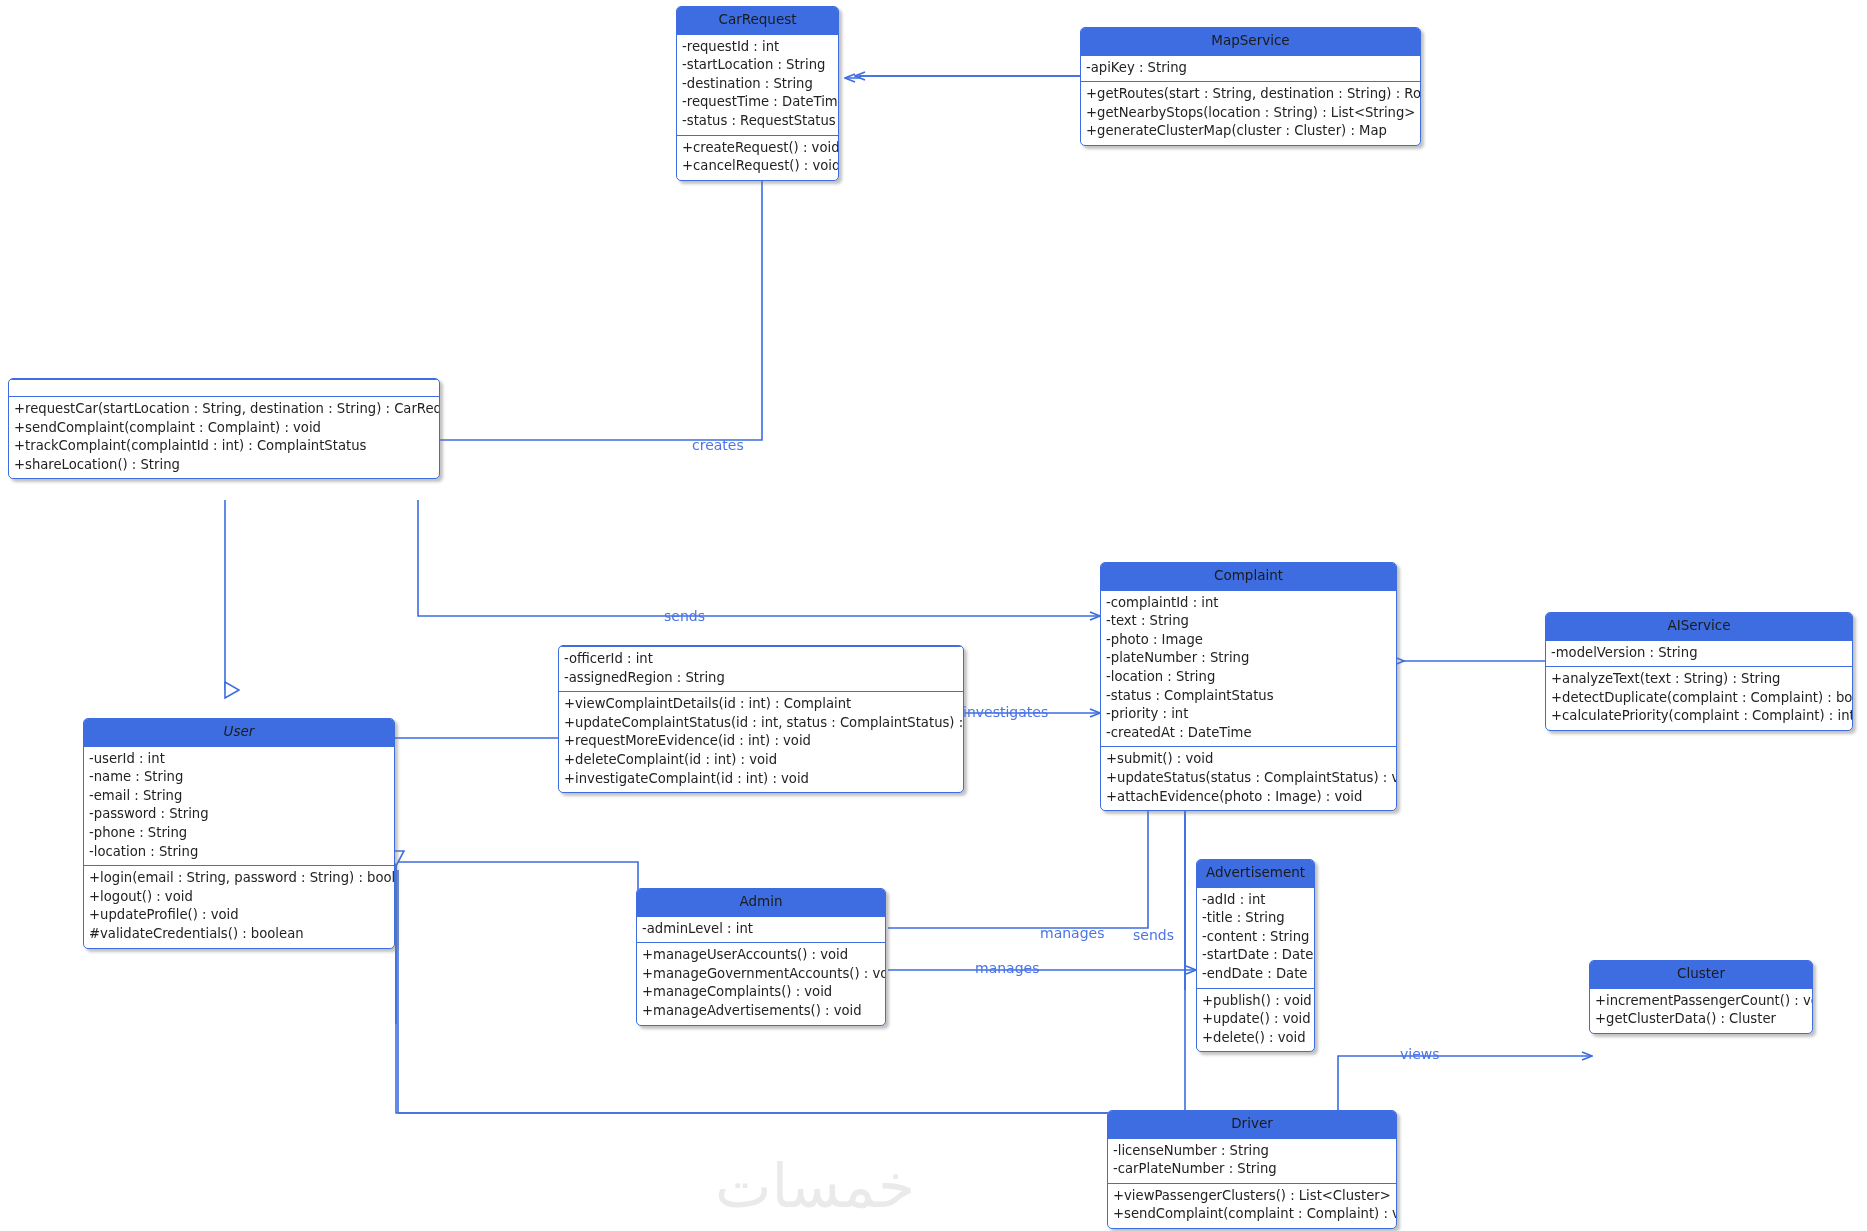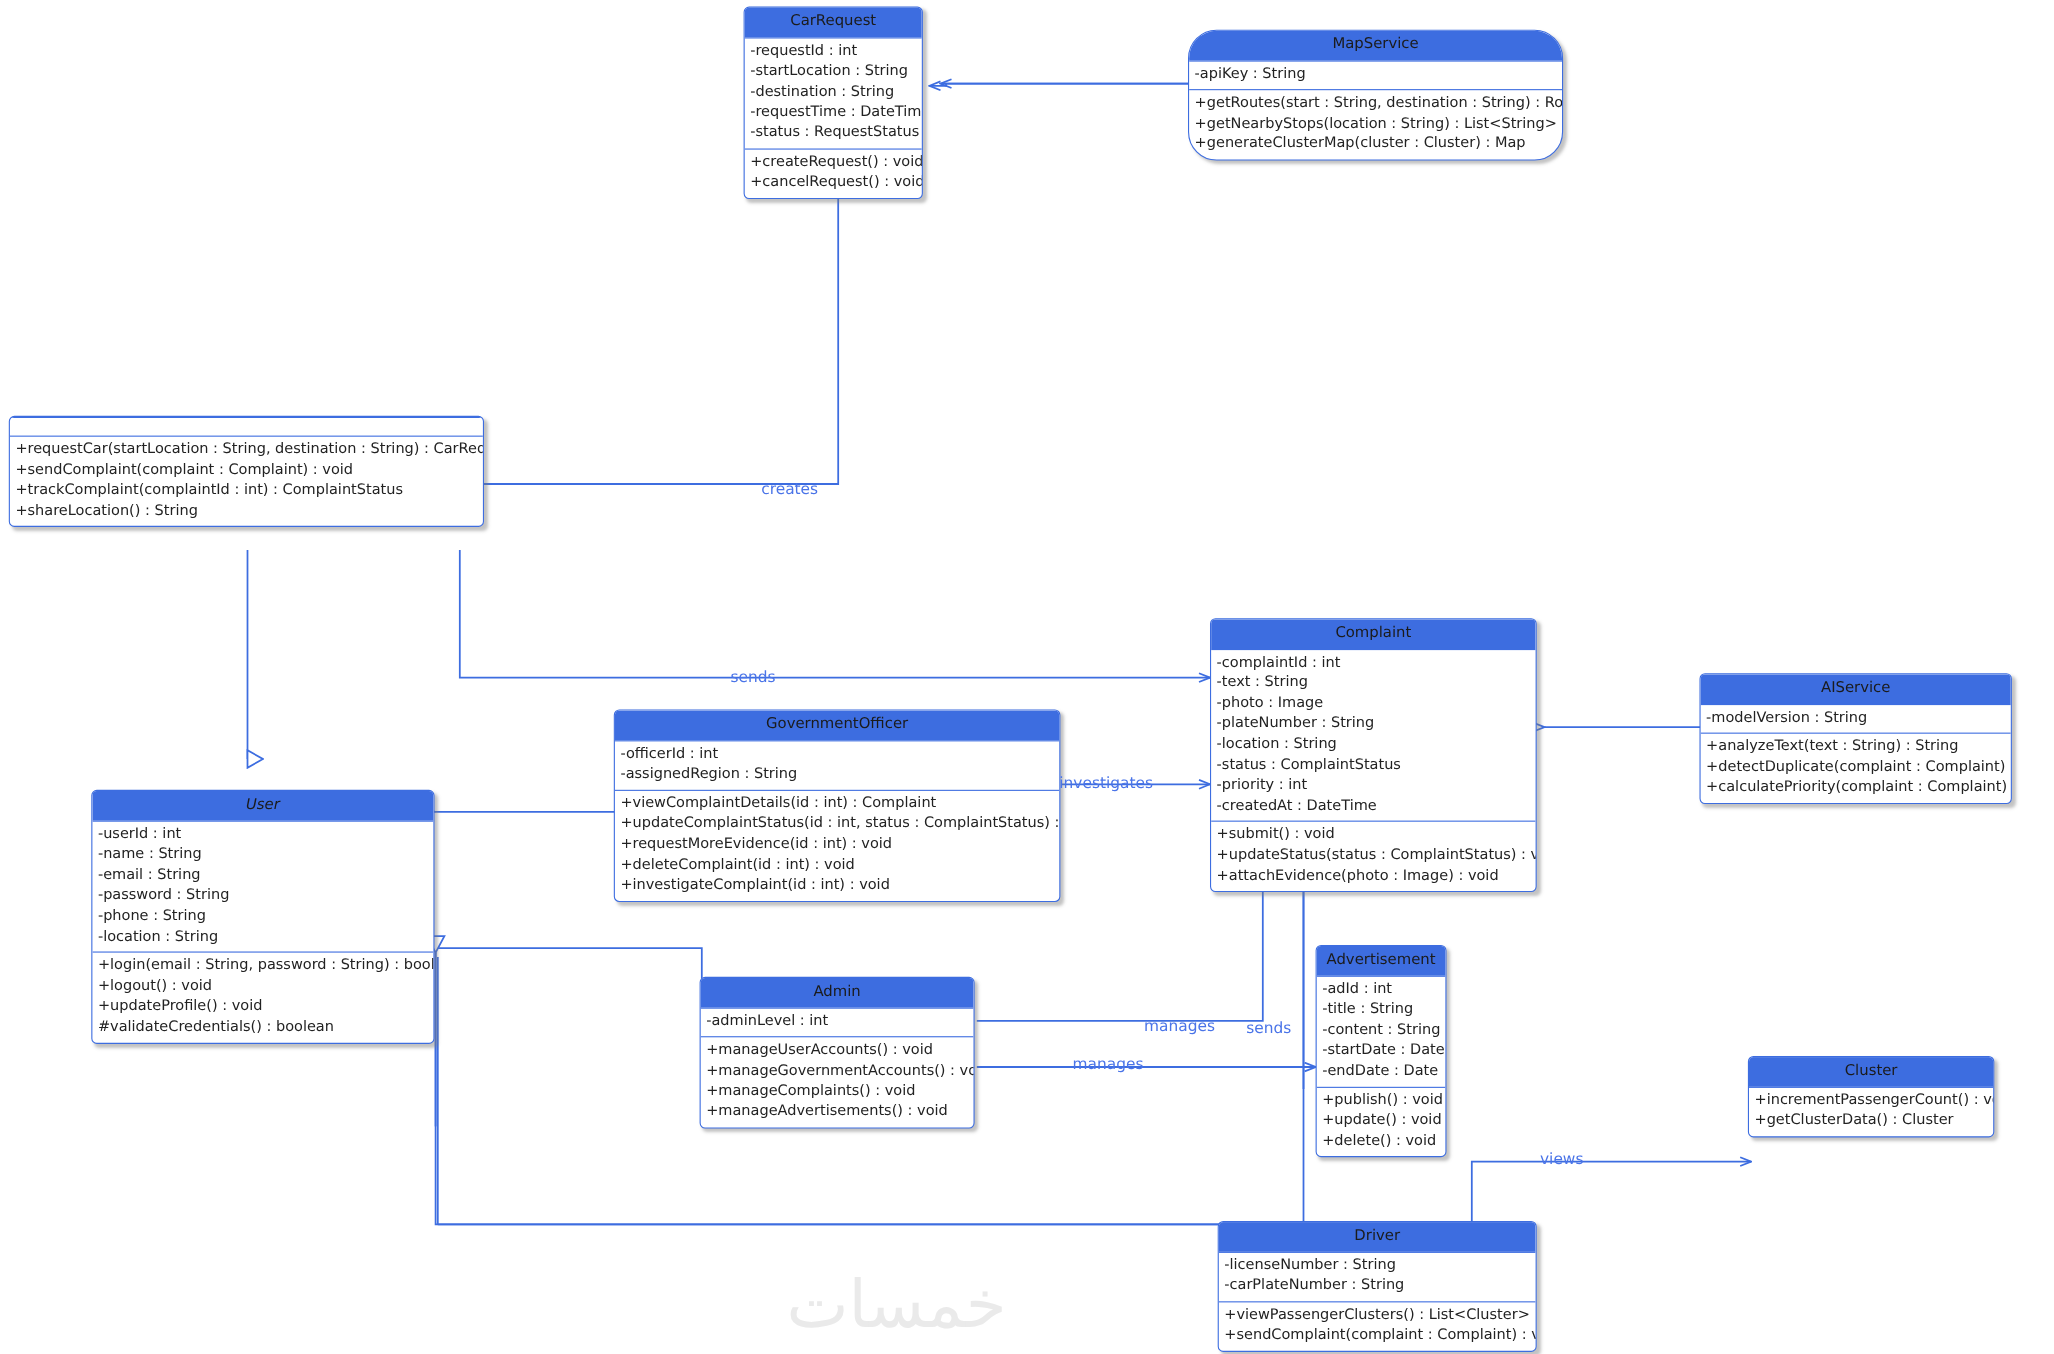--- a/index.html
+++ b/index.html
@@ -134,21 +134,21 @@
       <span class="row">-destination : String</span>
       <span class="row">-requestTime : DateTime</span>
       <span class="row">-status : RequestStatus</span>
     </div>
     <div class="uml-ops">
       <span class="row">+createRequest() : void</span>
       <span class="row">+cancelRequest() : void</span>
     </div>
   </div>
 
-  <div class="uml-class" style="left:1080px; top:27px; width:341px;border-radius:26px;">
+  <div class="uml-class" style="left:1080px; top:27px; width:341px;">
     <div class="uml-header">MapService</div>
     <div class="uml-attrs">
       <span class="row">-apiKey : String</span>
     </div>
     <div class="uml-ops">
       <span class="row">+getRoutes(start : String, destination : String) : Route</span>
       <span class="row">+getNearbyStops(location : String) : List&lt;String&gt;</span>
       <span class="row">+generateClusterMap(cluster : Cluster) : Map</span>
     </div>
   </div>
@@ -175,21 +175,20 @@
     </div>
     <div class="uml-ops">
       <span class="row">+login(email : String, password : String) : boolean</span>
       <span class="row">+logout() : void</span>
       <span class="row">+updateProfile() : void</span>
       <span class="row">#validateCredentials() : boolean</span>
     </div>
   </div>
 
   <div class="uml-class" style="left:558px; top:645px; width:406px;">
-    <div class="uml-header">GovernmentOfficer</div>
     <div class="uml-attrs">
       <span class="row">-officerId : int</span>
       <span class="row">-assignedRegion : String</span>
     </div>
     <div class="uml-ops">
       <span class="row">+viewComplaintDetails(id : int) : Complaint</span>
       <span class="row">+updateComplaintStatus(id : int, status : ComplaintStatus) : void</span>
       <span class="row">+requestMoreEvidence(id : int) : void</span>
       <span class="row">+deleteComplaint(id : int) : void</span>
       <span class="row">+investigateComplaint(id : int) : void</span>
@@ -208,21 +207,21 @@
       <span class="row">-priority : int</span>
       <span class="row">-createdAt : DateTime</span>
     </div>
     <div class="uml-ops">
       <span class="row">+submit() : void</span>
       <span class="row">+updateStatus(status : ComplaintStatus) : void</span>
       <span class="row">+attachEvidence(photo : Image) : void</span>
     </div>
   </div>
 
-  <div class="uml-class" style="left:1545px; top:612px; width:284px;">
+  <div class="uml-class" style="left:1545px; top:612px; width:308px;">
     <div class="uml-header">AIService</div>
     <div class="uml-attrs">
       <span class="row">-modelVersion : String</span>
     </div>
     <div class="uml-ops">
       <span class="row">+analyzeText(text : String) : String</span>
       <span class="row">+detectDuplicate(complaint : Complaint) : boolean</span>
       <span class="row">+calculatePriority(complaint : Complaint) : int</span>
     </div>
   </div>

